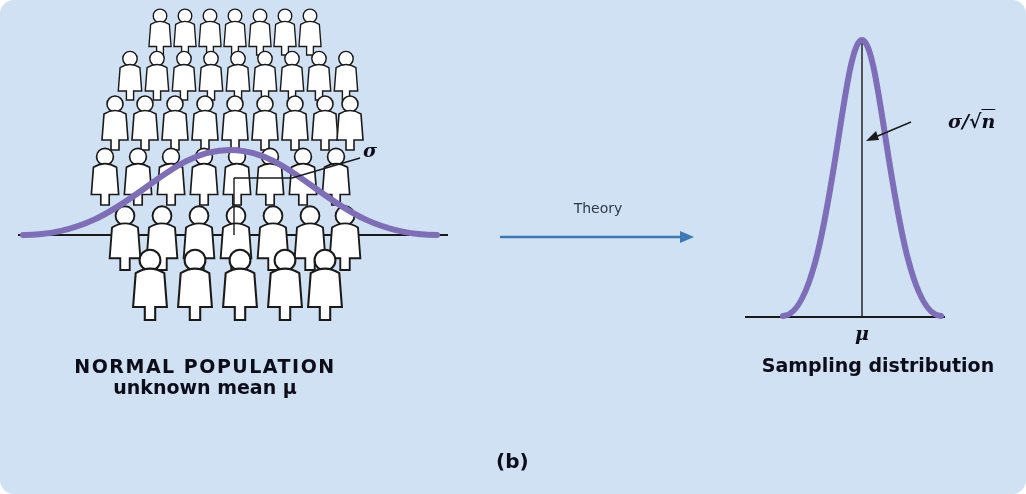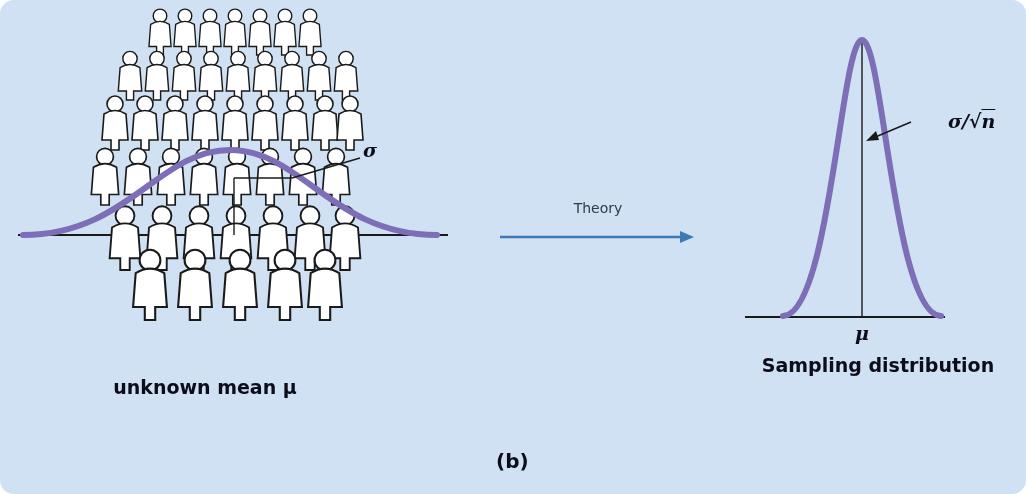--- a/index.html
+++ b/index.html
@@ -102,20 +102,21 @@
 
     <path class="curve" d="M 15 227 C 120 227, 150 142, 222 142 C 294 142, 324 227, 429 227"></path>
 
     <line class="marker" x1="226" y1="170" x2="226" y2="227"></line>
     <line class="marker" x1="226" y1="170" x2="284" y2="170"></line>
     <line class="marker" x1="284" y1="170" x2="352" y2="150"></line>
   </svg>
 
   <div class="abs math" style="left:363px; top:139px;">σ</div>
 
+  <div class="abs caption spaced" style="left:55px; top:355px; width:300px;">NORMAL POPULATION</div>
   <div class="abs caption" style="left:55px; top:376px; width:300px;">unknown mean μ</div>
 
   <div class="abs theory-label" style="left:498px; top:200px; width:200px;">Theory</div>
   <svg class="abs" style="left:498px; top:226px;" width="200" height="24" viewBox="0 0 200 24">
     <line class="arrow-line" x1="2" y1="11" x2="182" y2="11"></line>
     <polygon class="arrow-head" points="182,5 196,11 182,17"></polygon>
   </svg>
 
   <svg class="abs" style="left:735px; top:20px;" width="230" height="310" viewBox="0 0 230 310">
 

